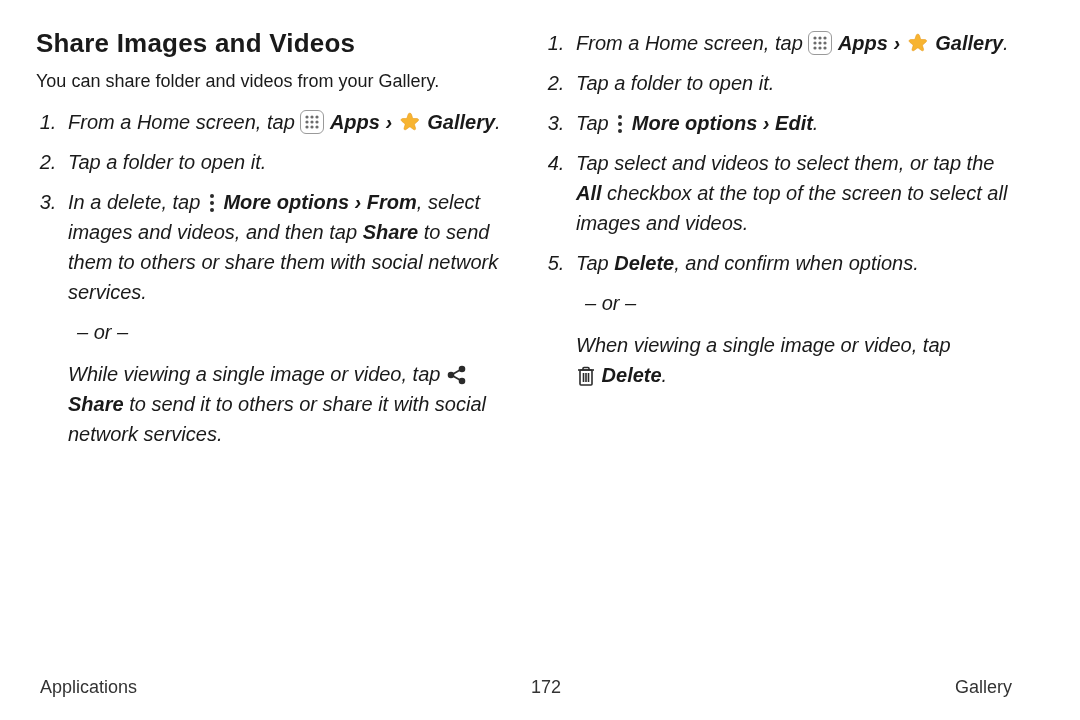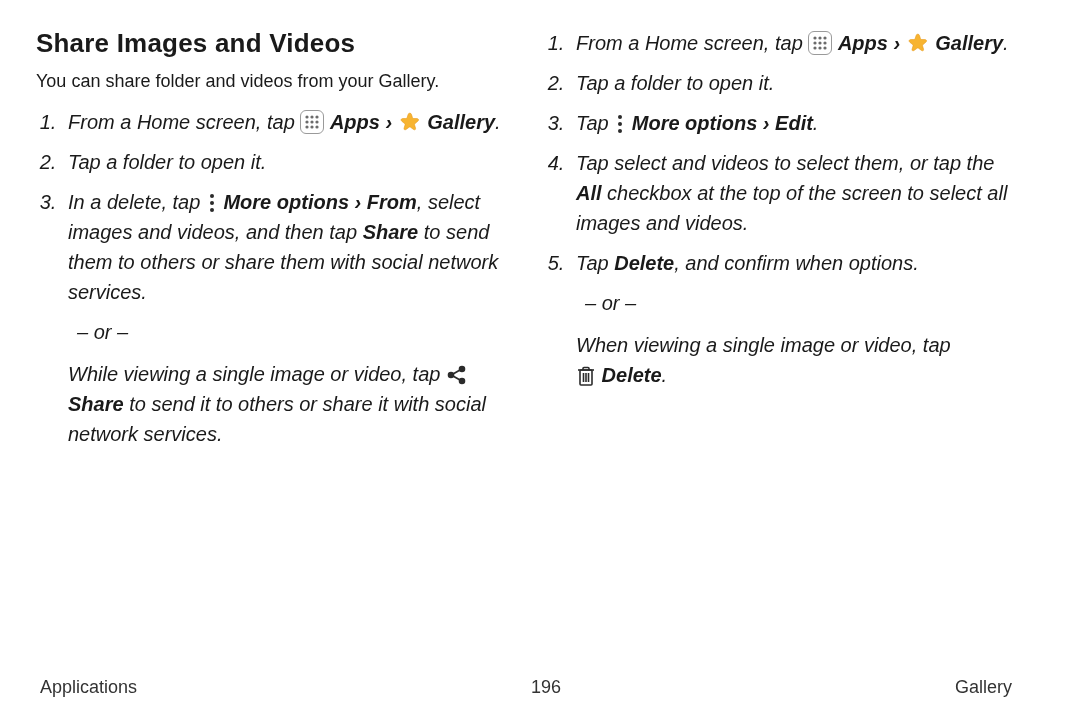--- a/index.html
+++ b/index.html
@@ -226,16 +226,16 @@
             <b>Delete</b><span>.</span>
           </div>
         </li>
       </ol>
     </div>
 
   </div>
 
   <div class="footer">
     <span>Applications</span>
-    <span>196</span>
+    <span>172</span>
     <span>Gallery</span>
   </div>
 </div>
 
 </body></html>

